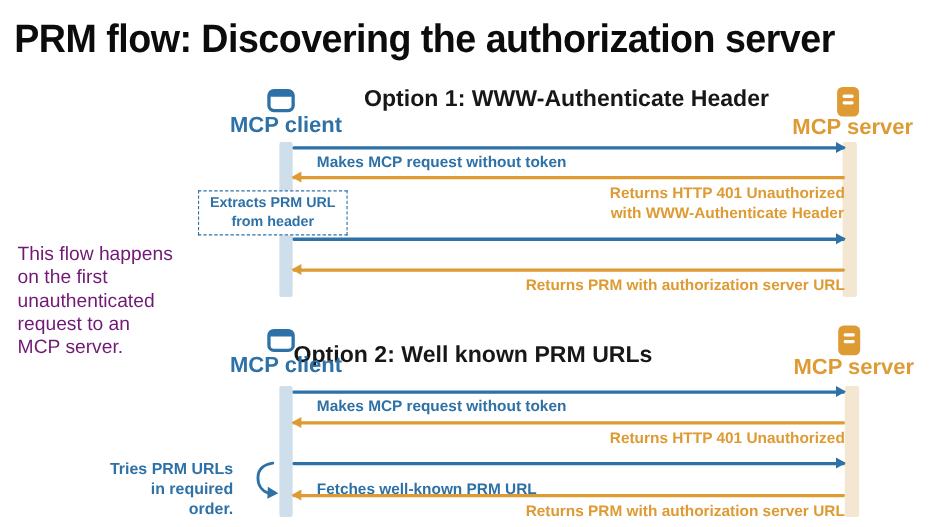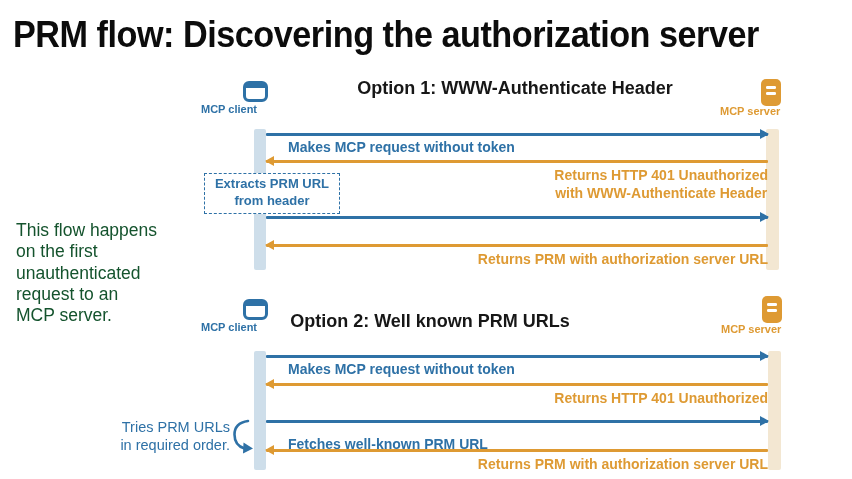--- a/index.html
+++ b/index.html
@@ -16,34 +16,34 @@
 
   .title{
     position:absolute;left:13px;top:14px;
     font-size:36px;font-weight:700;color:var(--ink);
     letter-spacing:-0.5px;transform:scaleX(.95);transform-origin:left top;
     white-space:nowrap;
   }
 
   .side-note{
     position:absolute;left:16px;top:220px;width:200px;
-    font-size:17.5px;line-height:1.22;color:#14532d;
+    font-size:17.5px;line-height:1.22;color:#701a75;
     white-space:pre-line;
   }
 
   .section-heading{
-    position:absolute;font-size:18px;font-weight:700;color:#171717;
+    position:absolute;font-size:21px;font-weight:700;color:#171717;
     text-align:center;white-space:nowrap;
   }
   #heading1{left:265px;top:78px;width:500px;}
   #heading2{left:180px;top:311px;width:500px;}
 
   .actor-label{
-    position:absolute;width:110px;text-align:left;
-    font-size:11px;font-weight:600;white-space:nowrap;
+    position:absolute;width:110px;text-align:right;
+    font-size:20px;font-weight:600;white-space:nowrap;
   }
   .actor-label.client{color:var(--blue);}
   .actor-label.server{color:var(--orange);}
 
   .client-icon{
     position:absolute;width:25px;height:21px;background:#fff;
     border:3px solid var(--blue);border-top-width:7px;border-radius:6px;
   }
   .server-icon{
     position:absolute;width:20px;height:27px;background:var(--orange);
@@ -73,29 +73,29 @@
     border-right:9px solid;border-top:5.8px solid transparent;border-bottom:5.8px solid transparent;
   }
   .msg.blue::after{border-left-color:var(--blue);border-right-color:var(--blue);}
   .msg.orange::after{border-left-color:var(--orange);border-right-color:var(--orange);}
 
   .msg-label{position:absolute;font-size:14px;font-weight:600;white-space:pre-line;line-height:1.32;}
   .msg-label.blue{color:var(--blue);left:272px;text-align:left;padding-left:16px;}
   .msg-label.orange{color:var(--orange);right:84px;text-align:center;}
 
   .note-box{
-    position:absolute;left:204px;top:173px;width:136px;
+    position:absolute;left:180px;top:173px;width:136px;
     border:1.5px dashed var(--blue);color:var(--blue);
     font-size:13px;font-weight:600;text-align:center;line-height:1.3;
     padding:2px 0 3px 0;white-space:pre-line;background:#fff;
   }
 
   .tries-note{
-    position:absolute;left:112px;top:418px;width:118px;
-    color:var(--blue);font-size:14.5px;font-weight:400;
+    position:absolute;left:94px;top:418px;width:118px;
+    color:var(--blue);font-size:14.5px;font-weight:700;
     text-align:right;line-height:1.25;white-space:pre-line;
   }
   .loop-arrow{position:absolute;left:230px;top:417px;}
 </style>
 </head>
 <body>
 
 <div class="canvas">
 
   <div class="title">PRM flow: Discovering the authorization server</div>

